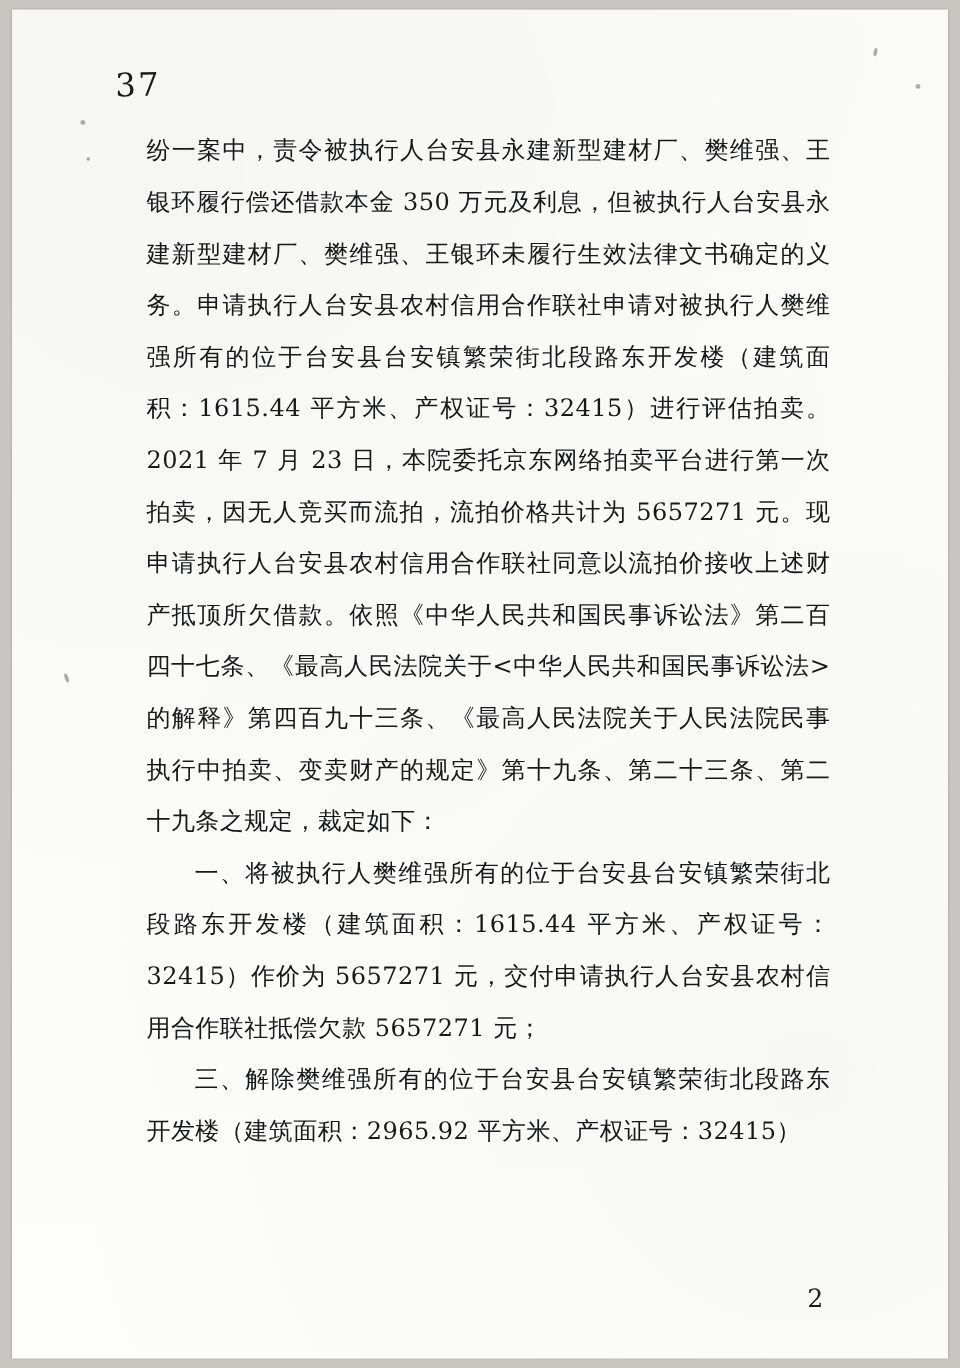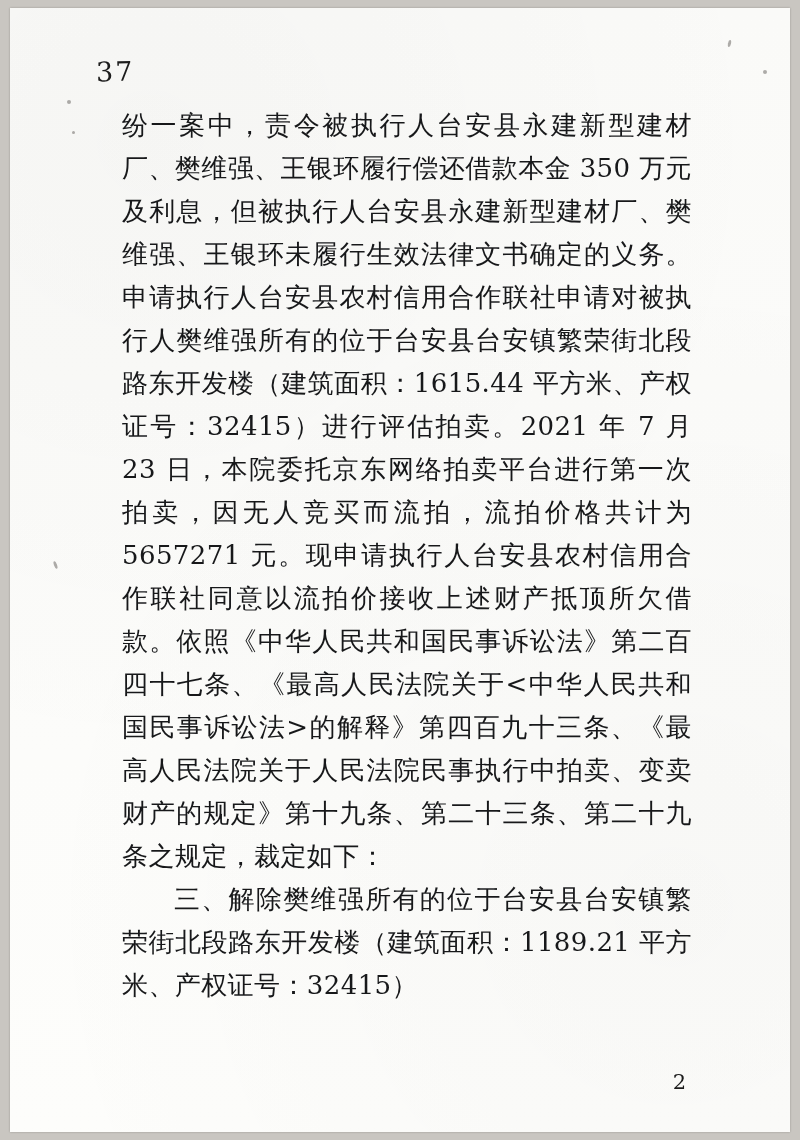--- a/index.html
+++ b/index.html
@@ -56,21 +56,21 @@
   .speck.s5 { left: 44px; top: 553px; width: 3px; height: 8px; transform: rotate(-20deg); }
 
   .body-text {
     position: absolute;
     left: 112px;
     top: 96px;
     width: 570px;
   }
   .para {
     margin: 0 0 0 0;
-    font-size: 26px;
+    font-size: 20px;
     line-height: 43px;
     color: #17181a;
     text-align: justify;
     text-justify: inter-ideograph;
     letter-spacing: 0.4px;
   }
   .para.indent {
     text-indent: 2em;
   }
   .page-number {
@@ -90,17 +90,18 @@
   <div class="stamp-number">37</div>
 
   <div class="speck s1"></div>
   <div class="speck s2"></div>
   <div class="speck s3"></div>
   <div class="speck s4"></div>
   <div class="speck s5"></div>
 
   <div class="body-text">
     <p class="para">纷一案中，责令被执行人台安县永建新型建材厂、樊维强、王银环履行偿还借款本金 350 万元及利息，但被执行人台安县永建新型建材厂、樊维强、王银环未履行生效法律文书确定的义务。申请执行人台安县农村信用合作联社申请对被执行人樊维强所有的位于台安县台安镇繁荣街北段路东开发楼（建筑面积：1615.44 平方米、产权证号：32415）进行评估拍卖。2021 年 7 月 23 日，本院委托京东网络拍卖平台进行第一次拍卖，因无人竞买而流拍，流拍价格共计为 5657271 元。现申请执行人台安县农村信用合作联社同意以流拍价接收上述财产抵顶所欠借款。依照《中华人民共和国民事诉讼法》第二百四十七条、《最高人民法院关于&lt;中华人民共和国民事诉讼法&gt;的解释》第四百九十三条、《最高人民法院关于人民法院民事执行中拍卖、变卖财产的规定》第十九条、第二十三条、第二十九条之规定，裁定如下：</p>
-    <p class="para indent">三、解除樊维强所有的位于台安县台安镇繁荣街北段路东开发楼（建筑面积：1189.21 平方米、产权证号：32415）</p>
+    <p class="para indent">一、将被执行人樊维强所有的位于台安县台安镇繁荣街北段路东开发楼（建筑面积：1615.44 平方米、产权证号：32415）作价为 5657271 元，交付申请执行人台安县农村信用合作联社抵偿欠款 5657271 元；</p>
+    <p class="para indent">三、解除樊维强所有的位于台安县台安镇繁荣街北段路东开发楼（建筑面积：2965.92 平方米、产权证号：32415）</p>
   </div>
 
   <div class="page-number">2</div>
 </div>
 
 </body></html>

